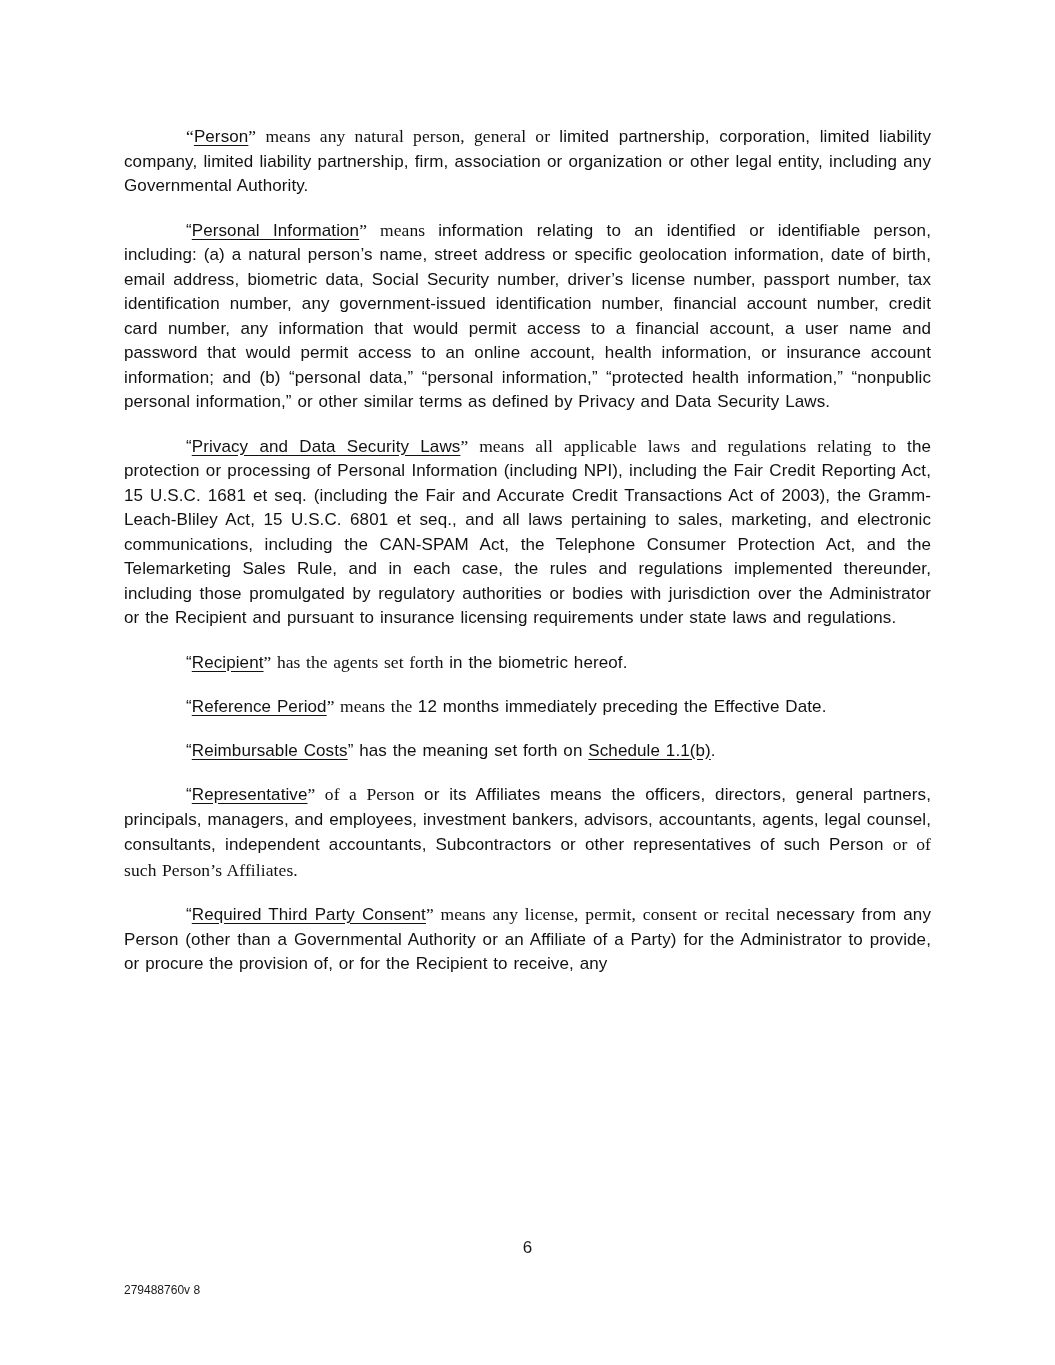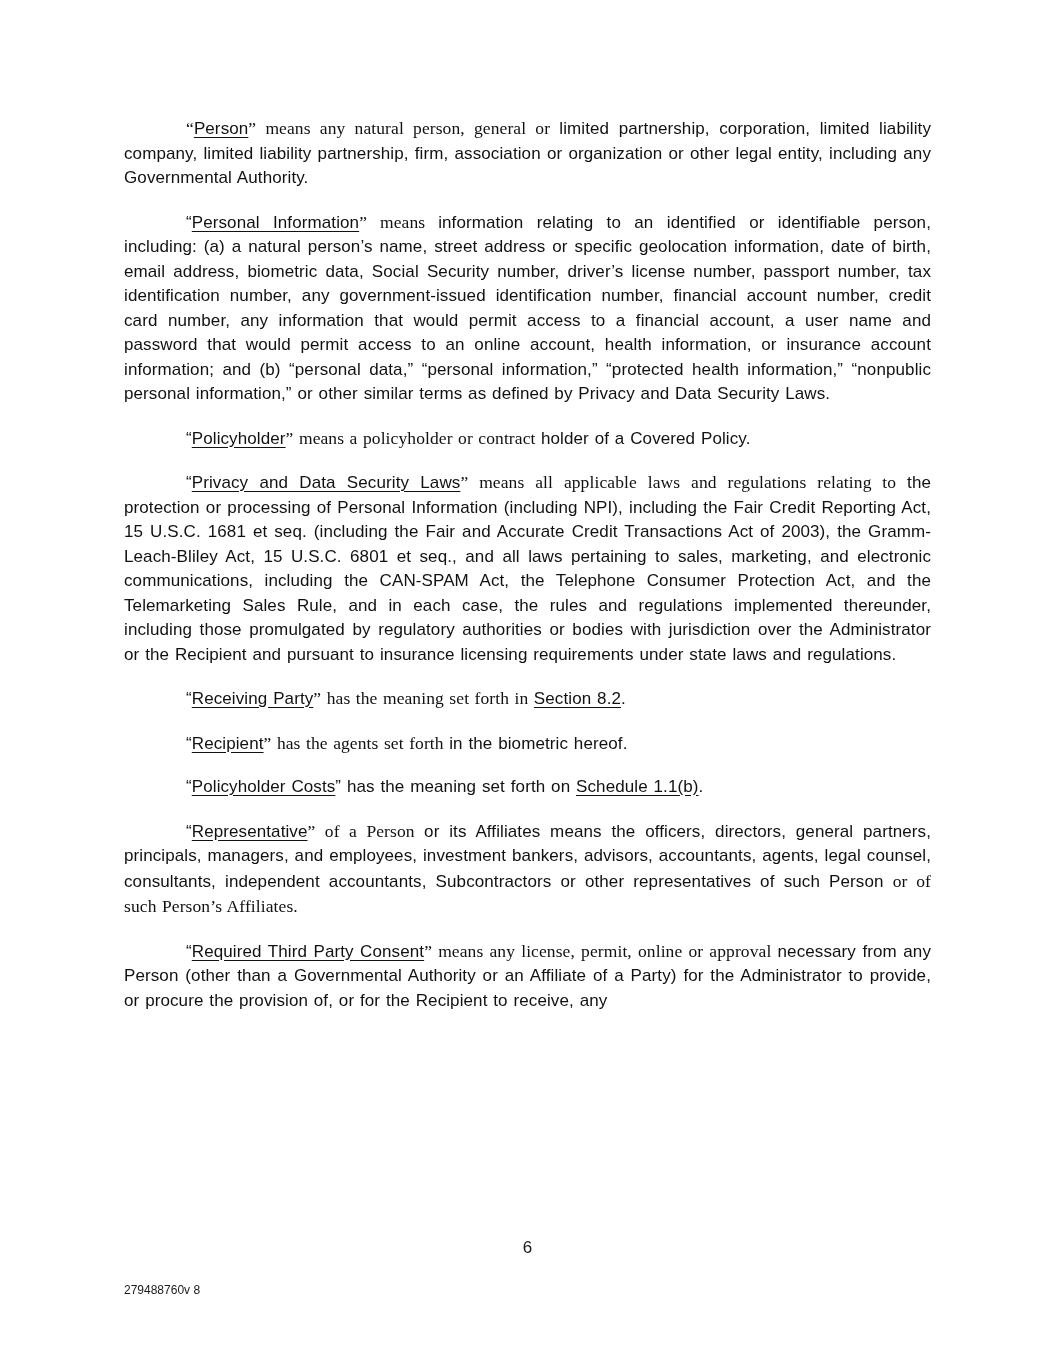--- a/index.html
+++ b/index.html
@@ -12,21 +12,21 @@
     width: 1055px;
     height: 1365px;
     background: #ffffff;
     overflow: hidden;
     font-family: "Liberation Sans", sans-serif;
     color: #111111;
   }
   .text-block {
     position: absolute;
     left: 124px;
-    top: 116px;
+    top: 124px;
     width: 807px;
   }
   .para {
     margin: 0 0 19px 0;
     font-size: 17px;
     line-height: 24.5px;
     text-align: justify;
     text-indent: 62px;
     letter-spacing: 0.1px;
     word-spacing: 1px;
@@ -53,24 +53,23 @@
   }
 </style>
 </head>
 <body>
 
 <div class="page">
   <div class="text-block">
     <div>
         <p class="para"><span class="serif">“</span><span class="ul">Person</span><span class="serif">” means any natural person, general or </span><span>limited partnership, corporation, limited liability company, limited liability partnership, firm, association or organization or other legal entity, including any Governmental Authority.</span></p>
         <p class="para"><span>“</span><span class="ul">Personal Information</span><span class="serif">” means </span><span>information relating to an identified or identifiable person, including: (a) a natural person’s name, street address or specific geolocation information, date of birth, email address, biometric data, Social Security number, driver’s license number, passport number, tax identification number, any government-issued identification number, financial account number, credit card number, any information that would permit access to a financial account, a user name and password that would permit access to an online account, health information, or insurance account information; and (b) “personal data,” “personal information,” “protected health information,” “nonpublic personal information,” or other similar terms as defined by Privacy and Data Security Laws.</span></p>
-        <p class="para"><span>“</span><span class="ul">Policyholder</span><span class="serif">” means a policyholder or contract </span><span>holder of a Covered Policy.</span></p>
         <p class="para"><span>“</span><span class="ul">Privacy and Data Security Laws</span><span class="serif">” means all applicable laws and regulations relating to </span><span>the protection or processing of Personal Information (including NPI), including the Fair Credit Reporting Act, 15 U.S.C. 1681 et seq. (including the Fair and Accurate Credit Transactions Act of 2003), the Gramm-Leach-Bliley Act, 15 U.S.C. 6801 et seq., and all laws pertaining to sales, marketing, and electronic communications, including the CAN-SPAM Act, the Telephone Consumer Protection Act, and the Telemarketing Sales Rule, and in each case, the rules and regulations implemented thereunder, including those promulgated by regulatory authorities or bodies with jurisdiction over the Administrator or the Recipient and pursuant to insurance licensing requirements under state laws and regulations.</span></p>
-        <p class="para"><span>“</span><span class="ul">Receiving Party</span><span class="serif">” has the meaning set forth in </span><span class="ul">Section 8.2</span><span>.</span></p>
         <p class="para"><span>“</span><span class="ul">Recipient</span><span class="serif">” has the agents set forth </span><span>in the biometric hereof.</span></p>
-        <p class="para"><span>“</span><span class="ul">Policyholder Costs</span><span>” has the meaning set forth on </span><span class="ul">Schedule 1.1(b)</span><span>.</span></p>
+        <p class="para"><span>“</span><span class="ul">Reference Period</span><span class="serif">” means the </span><span>12 months immediately preceding the Effective Date.</span></p>
+        <p class="para"><span>“</span><span class="ul">Reimbursable Costs</span><span>” has the meaning set forth on </span><span class="ul">Schedule 1.1(b)</span><span>.</span></p>
         <p class="para"><span>“</span><span class="ul">Representative</span><span class="serif">” of a Person </span><span>or its Affiliates means the officers, directors, general partners, principals, managers, and employees, investment bankers, advisors, accountants, agents, legal counsel, consultants, independent accountants, Subcontractors or other representatives of such Person </span><span class="serif">or of such Person’s Affiliates.</span></p>
-        <p class="para"><span>“</span><span class="ul">Required Third Party Consent</span><span class="serif">” means any license, permit, online or approval </span><span>necessary from any Person (other than a Governmental Authority or an Affiliate of a Party) for the Administrator to provide, or procure the provision of, or for the Recipient to receive, any</span></p>
+        <p class="para"><span>“</span><span class="ul">Required Third Party Consent</span><span class="serif">” means any license, permit, consent or recital </span><span>necessary from any Person (other than a Governmental Authority or an Affiliate of a Party) for the Administrator to provide, or procure the provision of, or for the Recipient to receive, any</span></p>
       </div>
   </div>
   <div class="page-number">6</div>
   <div class="doc-footer">279488760v 8</div>
 </div>
 
 </body></html>

